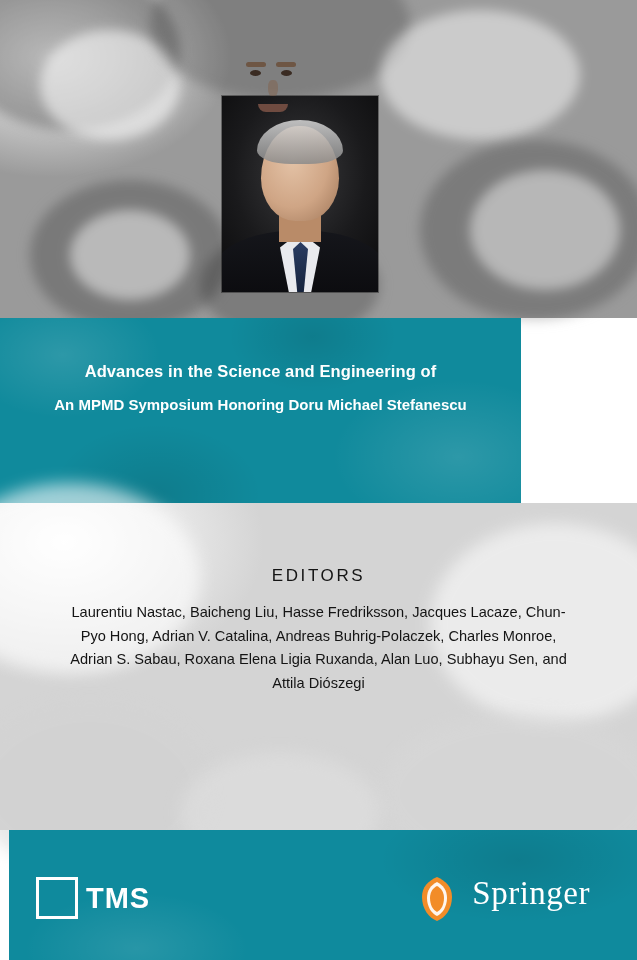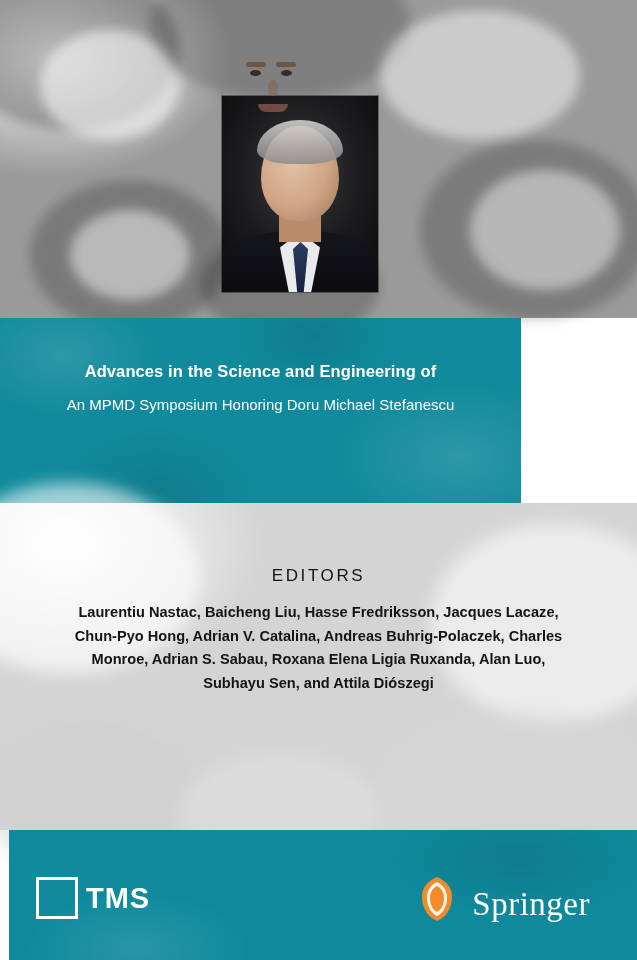--- a/index.html
+++ b/index.html
@@ -184,21 +184,21 @@
   }
   .title-main {
     font-size: 30px;
     font-weight: bold;
     letter-spacing: .4px;
     margin-top: 13px;
     line-height: 1.1;
   }
   .title-sub {
     font-size: 15px;
-    font-weight: normal;
+    font-weight: bold;
     margin-top: 14px;
     line-height: 1.25;
   }
 
   
   .mid-art {
     position: absolute;
     left: 0;
     top: 503px;
     width: 637px;
@@ -224,21 +224,21 @@
     color: #141414;
   }
   .editors-label {
     font-size: 17px;
     font-weight: normal;
     letter-spacing: 2.6px;
   }
   .editors-names {
     margin-top: 15px;
     font-size: 14.6px;
-    font-weight: bold;
+    font-weight: normal;
     line-height: 1.62;
     padding: 0 66px;
   }
 
   
   .footer {
     position: absolute;
     left: 9px;
     top: 830px;
     width: 637px;
@@ -275,21 +275,21 @@
     font-size: 29px;
     font-weight: bold;
     letter-spacing: 1px;
     line-height: 34px;
   }
   .springer {
     position: absolute;
     right: 56px;
     top: 45px;
     display: flex;
-    align-items: flex-end;
+    align-items: flex-start;
     gap: 14px;
   }
   .springer-mark {
     width: 42px;
     height: 48px;
     position: relative;
   }
   .springer-name {
     color: #ffffff;
     font-size: 33px;

